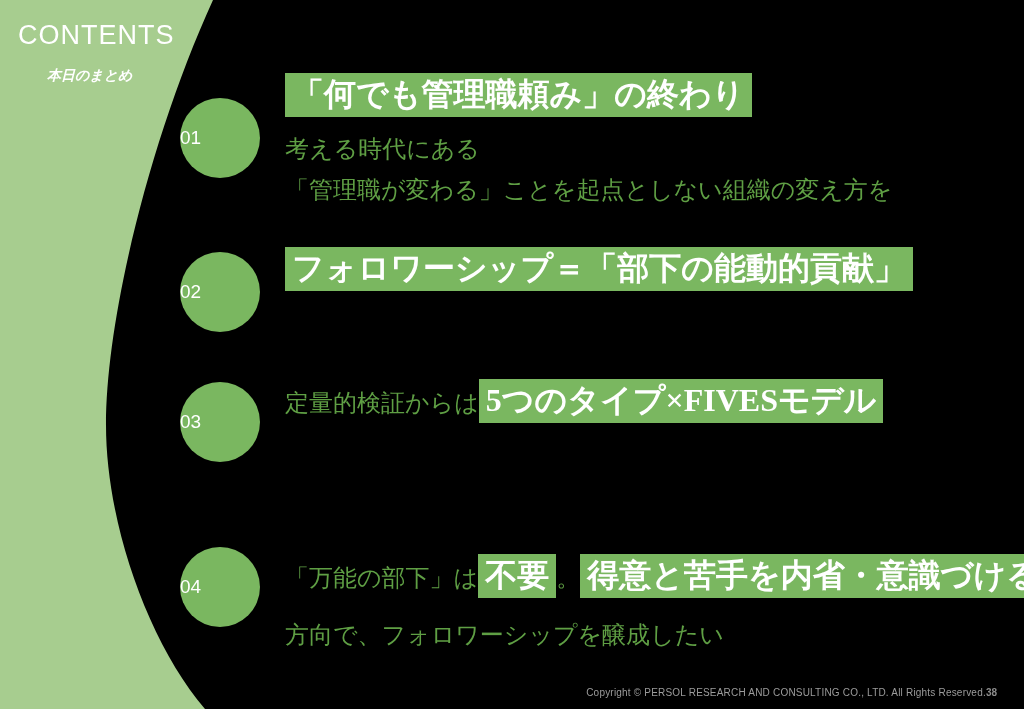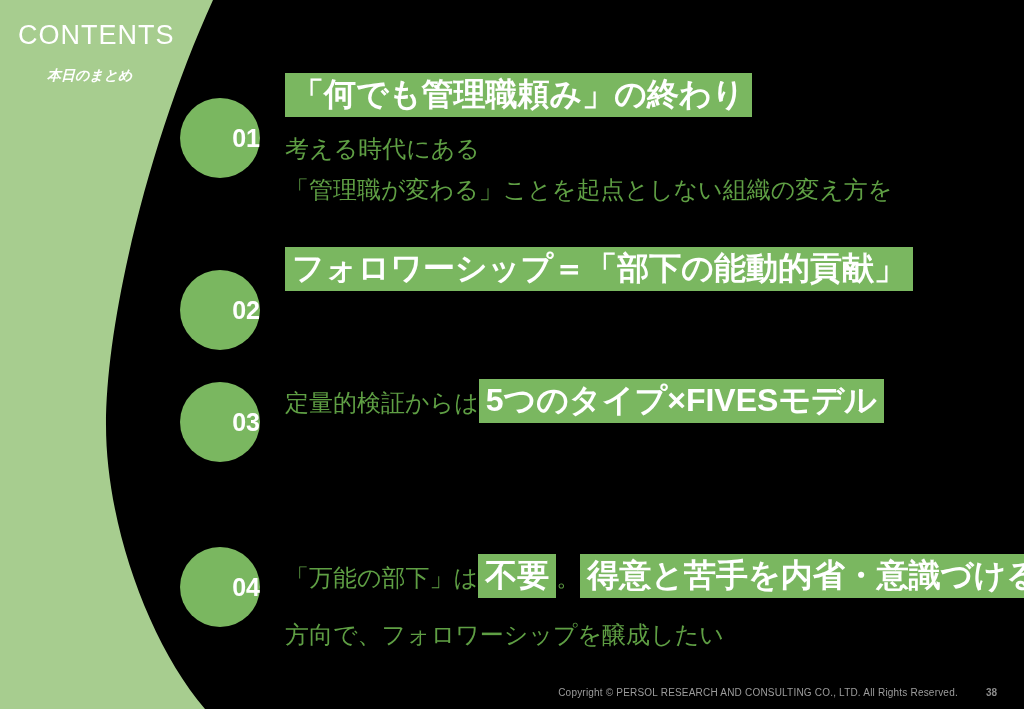--- a/index.html
+++ b/index.html
@@ -35,31 +35,31 @@
   .row2 { top: 246px; }
   .row3 { top: 378px; }
   .row4 { top: 553px; }
   .num-circle {
     position: absolute;
     left: 0;
     width: 80px; height: 80px;
     border-radius: 50%;
     background: #7ab760;
     color: #ffffff;
-    font-size: 25px;
-    font-weight: 700;
-    text-align: right;
+    font-size: 19px;
+    font-weight: 400;
+    text-align: left;
     line-height: 80px;
   }
   .row1 .num-circle { top: 26px; }
-  .row2 .num-circle { top: 24px; }
+  .row2 .num-circle { top: 6px; }
   .row3 .num-circle { top: 4px; }
   .row4 .num-circle { top: -6px; }
   .item-text { margin-left: 105px; width: 740px; }
-  .item-title { font-size: 32px; line-height: 44px; white-space: nowrap; }
+  .item-title { font-size: 32px; line-height: 44px; white-space: nowrap; font-family: Liberation Serif, serif; }
   .hl {
     background: #7ab760;
     color: #ffffff;
     font-weight: 700;
     font-size: 32px;
     padding: 3px 7px 5px 7px;
   }
   .plain {
     color: #5f9f44;
     font-size: 24px;
@@ -74,21 +74,20 @@
   .row1 .item-body-wrap { margin-top: 12px; }
   .row2 .item-body-wrap { margin-top: 9px; }
   .row3 .item-body-wrap { margin-top: 10px; }
   .row4 .item-body-wrap { margin-top: 14px; }
   
   .footer {
     position: absolute;
     right: 27px; bottom: 11px;
     display: flex;
     align-items: baseline;
-    gap: 28px;
   }
   .copyright {
     font-size: 10px;
     color: #9c9c9c;
     letter-spacing: 0.2px;
   }
   .page-num {
     font-size: 10px;
     font-weight: 700;
     color: #8c8c8c;

